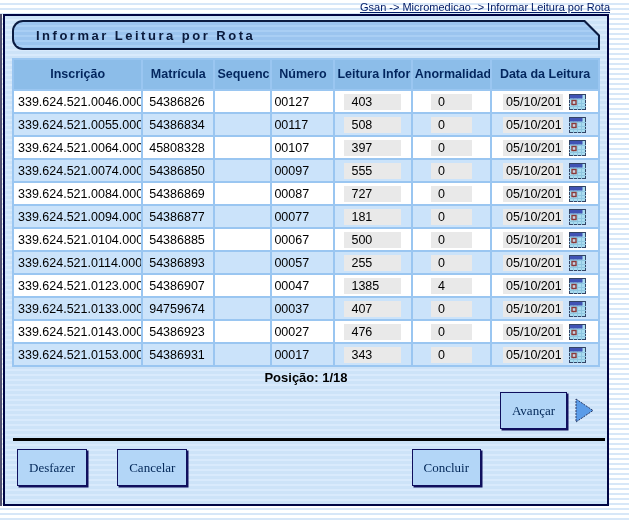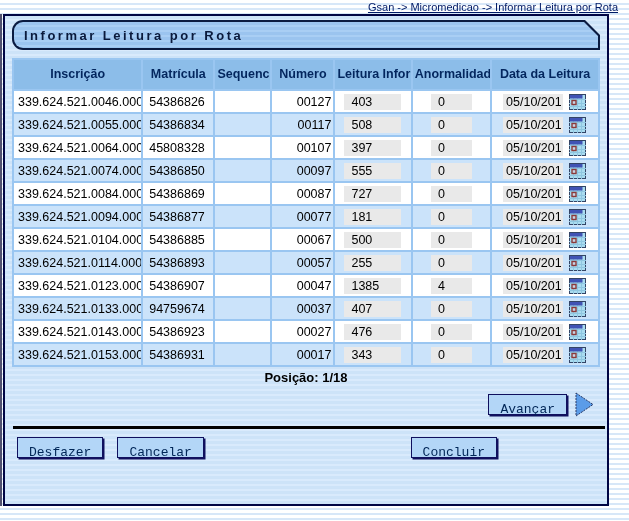--- a/index.html
+++ b/index.html
@@ -3,81 +3,81 @@
 <meta charset="utf-8">
 <style>
   * { box-sizing: border-box; }
   html,body { margin:0; padding:0; }
   body {
     width:629px; height:521px; position:relative; overflow:hidden;
     font-family:"Liberation Sans", sans-serif;
     background:repeating-linear-gradient(180deg,#ffffff 0,#ffffff 3px,#d7e7f8 3px,#d7e7f8 5px);
   }
   .breadcrumb {
-    position:absolute; top:1px; right:11px; font-size:11px; color:#001a66;
+    position:absolute; top:1px; right:19px; font-size:11px; color:#001a66;
     text-decoration:underline; white-space:nowrap; z-index:3;
   }
   .window-edge {
     position:absolute; left:0; top:14px; width:2px; height:492px; background:#50506e;
   }
   .panel {
     position:absolute; left:3px; top:14px; width:606px; height:492px;
     border:2px solid #000544;
     background:repeating-linear-gradient(180deg,#cde3f8 0,#cde3f8 3px,#d9eafc 3px,#d9eafc 5px);
   }
   .titlebar-outer {
     margin:4px 7px 0 7px; height:30px; padding:2px;
     background:#0a1a40; border-radius:11px 0 0 11px;
     clip-path:polygon(0 0, calc(100% - 15px) 0, 100% 15px, 100% 100%, 0 100%);
   }
   .titlebar-inner {
     height:100%; border-radius:9px 0 0 9px;
     clip-path:polygon(0 0, calc(100% - 14px) 0, 100% 14px, 100% 100%, 0 100%);
     background:repeating-linear-gradient(180deg,#9bc4ef 0,#9bc4ef 3px,#a9cef4 3px,#a9cef4 5px);
-    display:flex; align-items:center; padding-left:10px;
+    display:flex; align-items:center; padding-left:22px;
     font-size:13px; font-weight:bold; letter-spacing:2.5px; color:#0a1a3c;
   }
   .rota-row { display:flex; align-items:center; margin:13px 0 0 10px; }
   .rota-label { font-weight:bold; font-size:13px; color:#001a4d; width:60px; }
   .rota-field {
     width:254px; height:18px; background:#e9e9e9; border:0; font-size:13px;
     padding:1px 4px; font-family:inherit; color:#000;
   }
   table.grid {
     border-collapse:collapse; table-layout:fixed; width:588px; margin:8px auto 0 7px;
   }
   .grid th, .grid td { border:2px solid #9ac6f1; overflow:hidden; white-space:nowrap; }
   .grid th {
     background:#8cbde9; color:#03265e; font-size:12.5px; font-weight:bold;
     height:31px; padding:1px 2px; line-height:1.15;
   }
   .grid td { background:#ffffff; font-size:12.5px; color:#000; height:23px; padding:1px 2px; }
   .grid tr.alt td { background:#cbe3fa; }
   .c-insc { padding-left:4px !important;margin-top:48px; }
   .c-mat  { padding-left:6px !important; }
-  .c-num  { text-align:right; }
+  .c-num  { text-align:left; }
   .field {
     background:#e9e9e9; border:0; height:16px; font-size:12.5px;
     font-family:inherit; color:#000; padding:0 2px 0 7px;
   }
   .lei { width:57px; margin-left:7px; }
   .c-ano { text-align:center; }
   .ano { width:41px; }
   .datewrap { display:flex; align-items:center; justify-content:center; gap:5px; }
   .dat { width:60px; padding-left:3px; }
   .calbtn { width:19px; height:18px; padding:0; border:0; background:transparent; cursor:pointer; line-height:0; }
   .posicao { text-align:center; font-weight:bold; font-size:13px; color:#000; margin-top:3px; }
   .btn {
     background:#b3d6f7; border:1px solid #10105e; box-shadow:1.5px 1.5px 0 #10105e;
-    color:#002657; font-size:13px; font-family:Liberation Mono, monospace; height:21px;
+    color:#002657; font-size:13px; font-family:Liberation Serif, serif; height:37px;
     padding:7px 11px; cursor:pointer;
   }
   .nav-row { display:flex; justify-content:flex-end; align-items:center; gap:7px; margin:7px 12px 0 0; }
   .rule { border:0; border-top:3px solid #000; margin:9px 2px 0 8px; }
-  .footer { display:flex; align-items:center; gap:14px; margin:8px 10px 0 12px; }
+  .footer { display:flex; align-items:center; gap:30px; margin:8px 10px 0 12px; }
   .spacer { flex:1; }
   .concluir-gap { width:86px; }
 </style>
 </head>
 <body>
 
 <a class="breadcrumb">Gsan -&gt; Micromedicao -&gt; Informar Leitura por Rota</a>
 <div class="window-edge"></div>
 
 <div class="panel">

